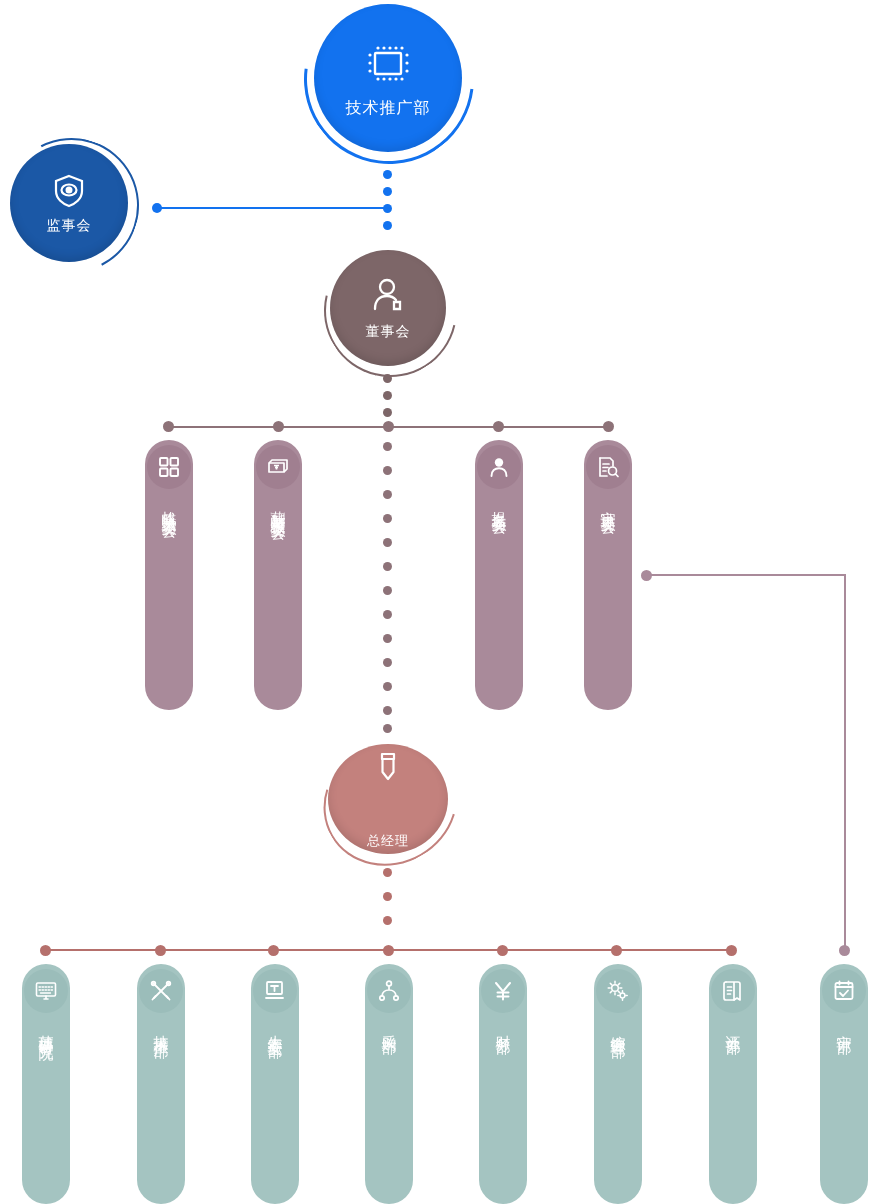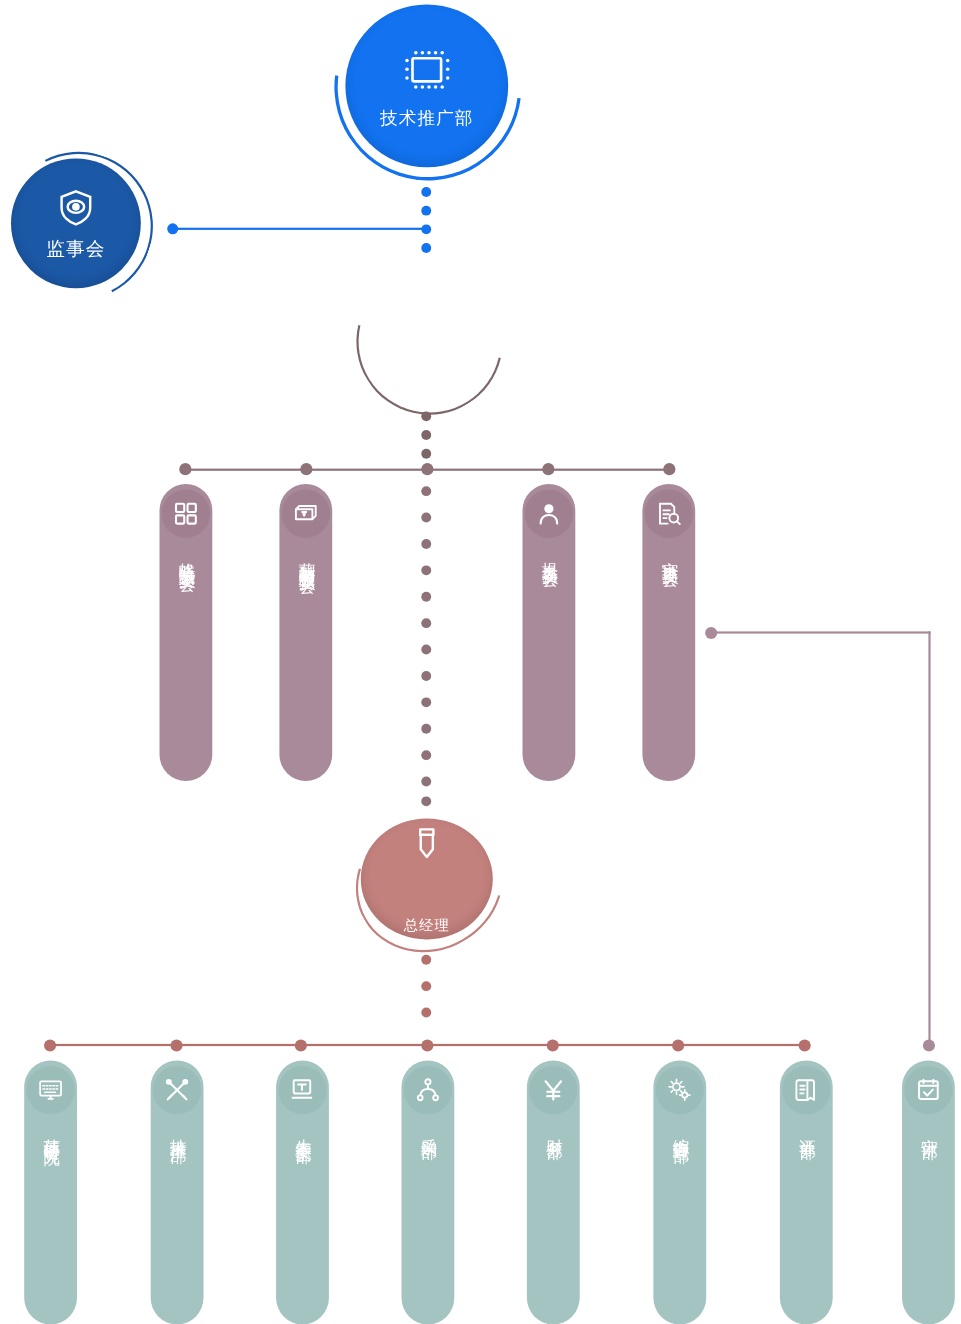--- a/index.html
+++ b/index.html
@@ -19,21 +19,21 @@
   #n-shareholders{left:314px;top:4px;width:148px;height:148px;background:#1272ef;
      box-shadow:inset 0 -4px 10px rgba(0,0,0,.10);}
   #n-shareholders .clabel{font-size:16px;}
   #arc-shareholders{left:304px;top:-6px;width:164px;height:164px;
      border:3px solid #1272ef;border-top-color:transparent;border-right-color:transparent;
      transform:rotate(-38deg);}
 
   
   #n-supervisors{left:10px;top:144px;width:118px;height:118px;background:#1b58a6;
      box-shadow:inset 0 -4px 10px rgba(0,0,0,.12);}
-  #n-supervisors .clabel{font-size:17px;}
+  #n-supervisors .clabel{font-size:14px;}
   #arc-supervisors{left:4px;top:138px;width:131px;height:131px;
      border:2px solid #1b58a6;border-bottom-color:transparent;border-left-color:transparent;
      transform:rotate(18deg);}
 
   
   #n-board{left:330px;top:250px;width:116px;height:116px;background:#7d6668;
      box-shadow:inset 0 -4px 10px rgba(0,0,0,.12);}
   #n-board .clabel{font-size:14px;}
   #arc-board{left:324px;top:244px;width:129px;height:129px;
      border:2px solid #7d6668;border-top-color:transparent;border-right-color:transparent;
@@ -154,20 +154,30 @@
       <svg width="40" height="40" viewBox="0 0 40 40" fill="none" stroke="#fff" stroke-width="2.2">
         <path d="M20 5 L33 10 V20 C33 28 26 33 20 35 C14 33 7 28 7 20 V10 Z"></path>
         <ellipse cx="20" cy="19" rx="7.5" ry="5.5"></ellipse>
         <circle cx="20" cy="19" r="2.4" fill="#fff"></circle>
       </svg>
     </span>
     <span class="clabel">监事会</span>
   </div>
 
   <div class="arc" id="arc-board"></div>
+  <div class="circle" id="n-board">
+    <span class="cicon">
+      <svg width="42" height="42" viewBox="0 0 42 42" fill="none" stroke="#fff" stroke-width="2.3" stroke-linecap="round">
+        <circle cx="20" cy="12" r="7"></circle>
+        <path d="M8 34 C8 25 13 21 20 21 C24 21 27 22.5 29 25"></path>
+        <path d="M27 27 h6 v7 h-6 z"></path>
+      </svg>
+    </span>
+    <span class="clabel">董事会</span>
+  </div>
 
   <div class="arc" id="arc-gm"></div>
   <div class="circle" id="n-gm">
     <span class="cicon">
       <svg width="38" height="38" viewBox="0 0 38 38" fill="none" stroke="#fff" stroke-width="2.2" stroke-linejoin="round">
         <path d="M13 6 h12 v5 h-12 z"></path>
         <path d="M13.5 11 h11 v13 l-5.5 7 l-5.5 -7 z"></path>
       </svg>
     </span>
     <span class="clabel">总经理</span>

